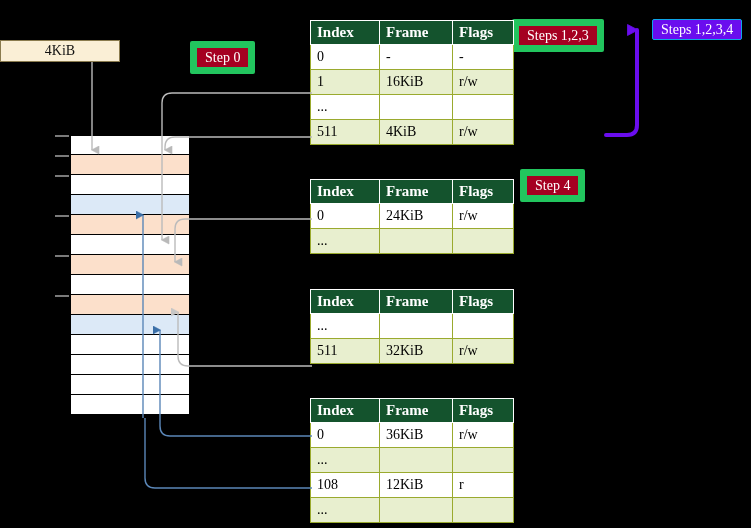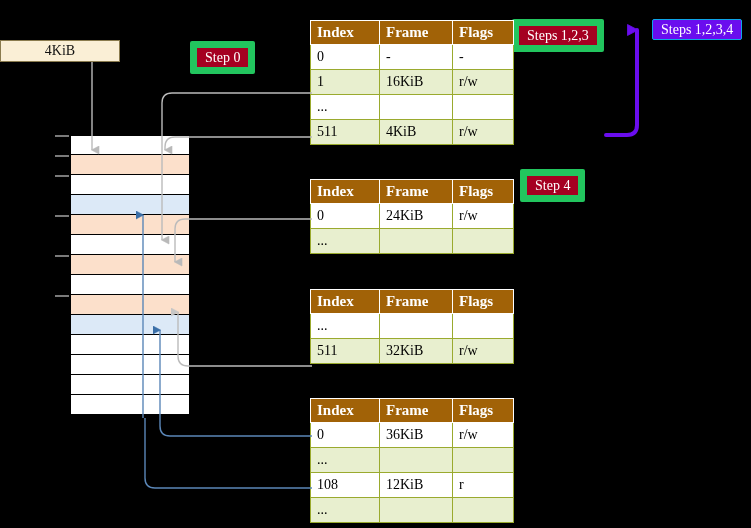--- a/index.html
+++ b/index.html
@@ -47,21 +47,21 @@
   .memrow.blue{background:#DCE9F7;}
   .tick{position:absolute;width:14px;height:0;border-top:2px solid #7a7a7a;left:-15px;}
 
   
   table.pt{
     position:absolute;border-collapse:collapse;
     background:#ffffff;font-size:14px;
     border:1px solid #9aaa2e;
   }
   table.pt th{
-    background:#a16207;color:#ffffff;font-weight:bold;
+    background:#14532d;color:#ffffff;font-weight:bold;
     text-align:left;padding:3px 6px;border:1px solid #ffffff;
     font-size:15px;
   }
   table.pt td{
     border:1px solid #9aaa2e;padding:2px 6px;color:#000;
     height:20px;vertical-align:middle;
   }
   table.pt tr.alt td{background:#E8EFCF;}
   table.pt td.hl{background:#FAF29B;}
   .col-index{width:56px;}

